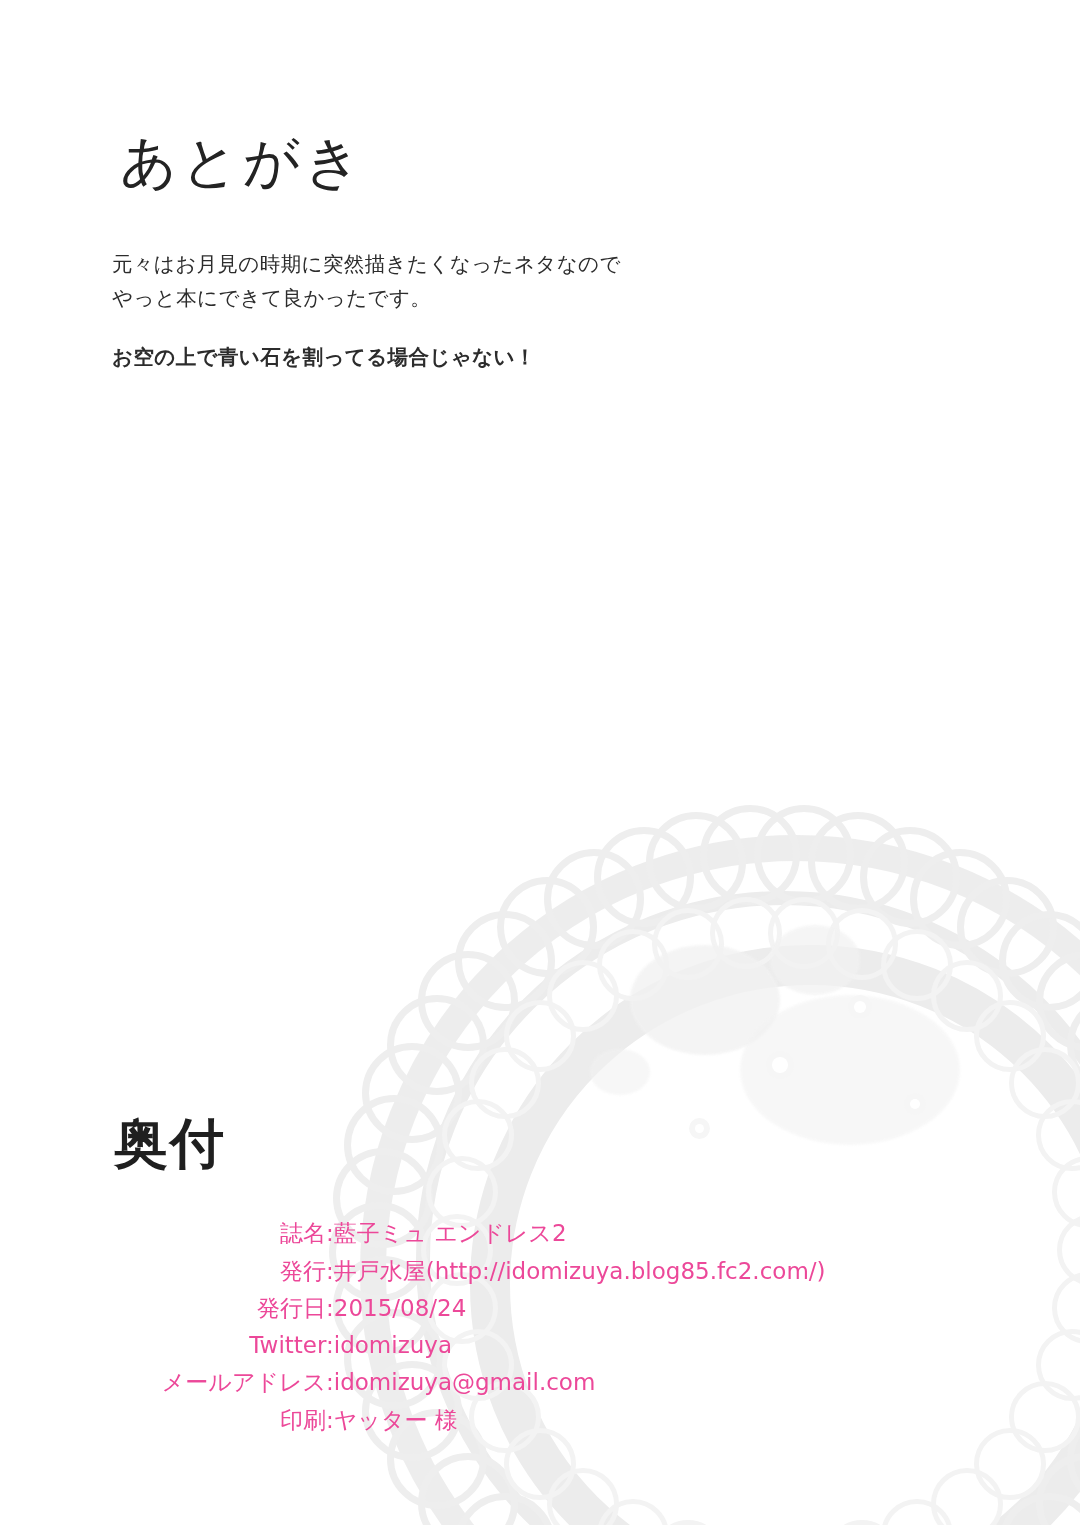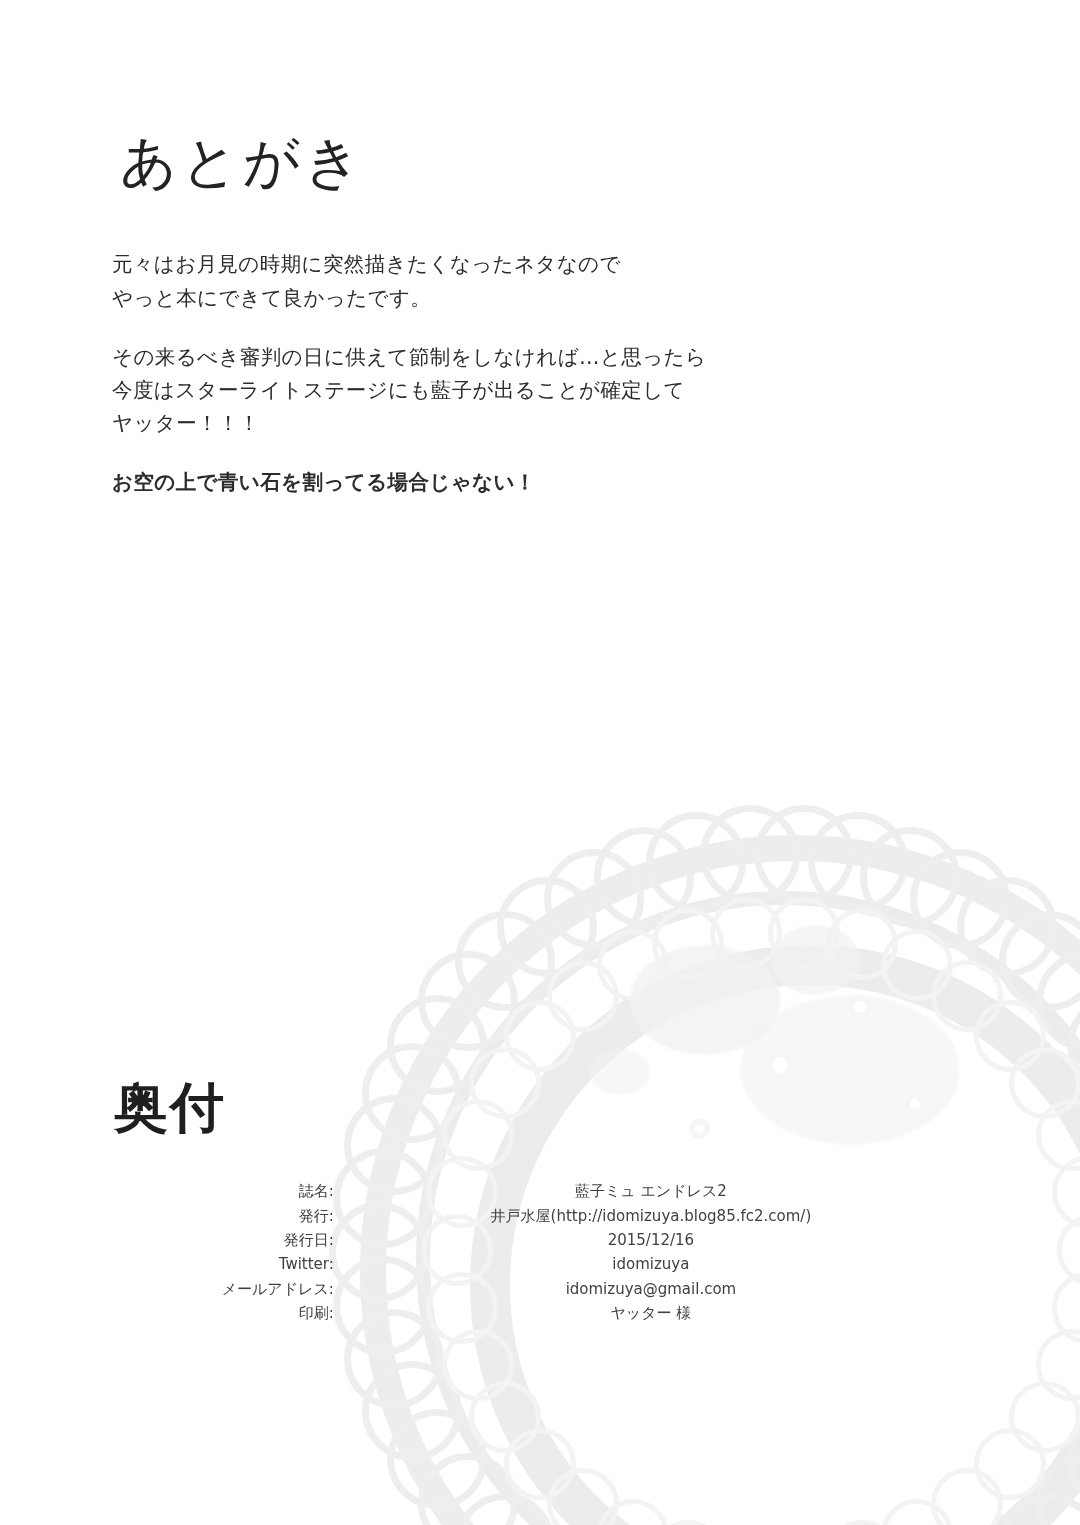--- a/index.html
+++ b/index.html
@@ -110,48 +110,48 @@
   .para {
     margin: 0 0 26px 0;
     white-space: pre-line;
   }
   .para:last-child { margin-bottom: 0; font-weight: bold; }
 
   
   .colophon {
     position: absolute;
     left: 112px;
-    top: 1078px;
+    top: 1114px;
     width: 856px;
   }
   .colophon-title {
     font-size: 54px;
     line-height: 1.1;
     color: #1f1f1f;
     margin: 0 0 42px 2px;
     letter-spacing: 2px;
   }
   .colophon-table {
     width: 100%;
     border-collapse: collapse;
   }
   .colophon-table td {
-    font-size: 15px;
+    font-size: 23px;
     line-height: 1.62;
-    color: #404040;
+    color: #ec4899;
     padding: 0;
     vertical-align: top;
     white-space: nowrap;
   }
   .col-label {
     text-align: right;
     padding-right: 6px;
   }
   .col-value {
-    text-align: center;
+    text-align: left;
   }
 </style>
 </head>
 <body>
 
 <div class="deco-layer">
   <div class="lace-arc">
     <div class="ring ring-a"></div>
     <div class="ring ring-b"></div>
     <div class="ring ring-c"></div>
@@ -227,42 +227,39 @@
   <div class="sparkle" style="right:214px;bottom:512px;width:12px;height:12px;"></div>
   <div class="sparkle" style="right:160px;bottom:416px;width:10px;height:10px;"></div>
   <div class="sparkle" style="right:376px;bottom:392px;width:9px;height:9px;"></div>
 </div>
 
 <section class="afterword">
   <h1 class="afterword-title">あとがき</h1>
   <div class="afterword-body">
     <p class="para">元々はお月見の時期に突然描きたくなったネタなので
 やっと本にできて良かったです。</p>
-    <p class="para">その来るべき審判の日に供えて節制をしなければ…と思ったら
-今度はスターライトステージにも藍子が出ることが確定して
-ヤッター！！！</p>
     <p class="para">お空の上で青い石を割ってる場合じゃない！</p>
   </div>
 </section>
 
 <section class="colophon">
   <h2 class="colophon-title">奥付</h2>
   <table class="colophon-table">
     <tbody>
       <tr>
         <td class="col-label">誌名:</td>
         <td class="col-value">藍子ミュ エンドレス2</td>
       </tr>
       <tr>
         <td class="col-label">発行:</td>
         <td class="col-value">井戸水屋(http://idomizuya.blog85.fc2.com/)</td>
       </tr>
       <tr>
         <td class="col-label">発行日:</td>
-        <td class="col-value">2015/12/16</td>
+        <td class="col-value">2015/08/24</td>
       </tr>
       <tr>
         <td class="col-label">Twitter:</td>
         <td class="col-value">idomizuya</td>
       </tr>
       <tr>
         <td class="col-label">メールアドレス:</td>
         <td class="col-value">idomizuya@gmail.com</td>
       </tr>
       <tr>

